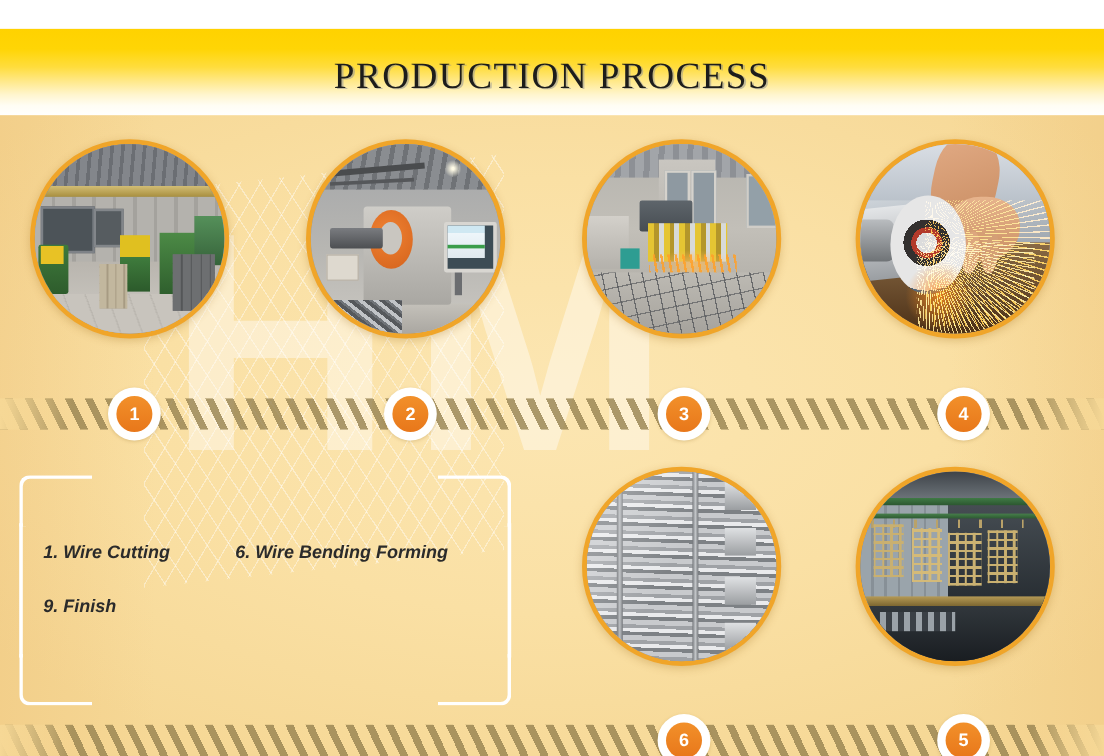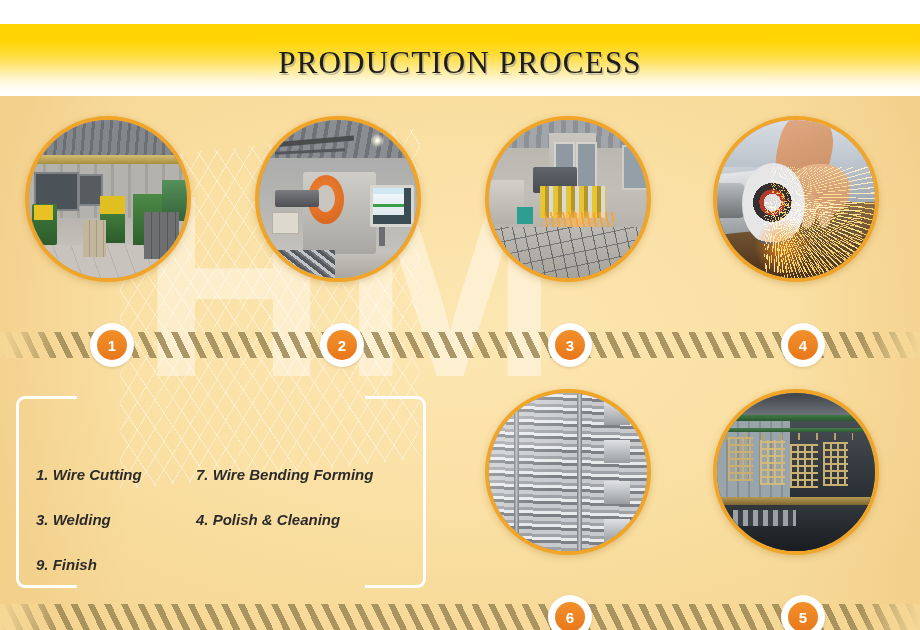--- a/index.html
+++ b/index.html
@@ -356,21 +356,21 @@
     white-space: nowrap;
   }
   #steps {
     position: absolute;
     left: 20px; top: 56px;
     width: 380px;
   }
   .step-row {
     display: flex;
     height: 45px;
-    align-items: center;
+    align-items: flex-start;
   }
   .step {
     font-size: 15px;
     font-weight: 700;
     font-style: italic;
     color: #2b2b2b;
     white-space: nowrap;
   }
   .step.col1 { width: 160px; }
   .step.col2 { width: 220px; }
@@ -513,25 +513,21 @@
     <div class="brk tr"></div>
     <div class="brk bl"></div>
     <div class="brk br"></div>
     <div class="brk-side l"></div>
     <div class="brk-side r"></div>
 
 
     <div id="steps">
       <div class="step-row">
         <span class="step col1">1. Wire Cutting</span>
-        <span class="step col2">7. Wire Bending Forming</span>
-      </div>
-      <div class="step-row">
-        <span class="step col1">3. Welding</span>
-        <span class="step col2">4. Polish &amp; Cleaning</span>
+        <span class="step col2">6. Wire Bending Forming</span>
       </div>
       <div class="step-row">
         <span class="step col1">9. Finish</span>
       </div>
     </div>
   </div>
 
   <div class="band" style="left:0; top:580px; width:920px;"></div>
   <div class="band-fade left" style="left:0;   top:580px; width:60px;"></div>
   <div class="band-fade right" style="left:860px; top:580px; width:60px;"></div>

